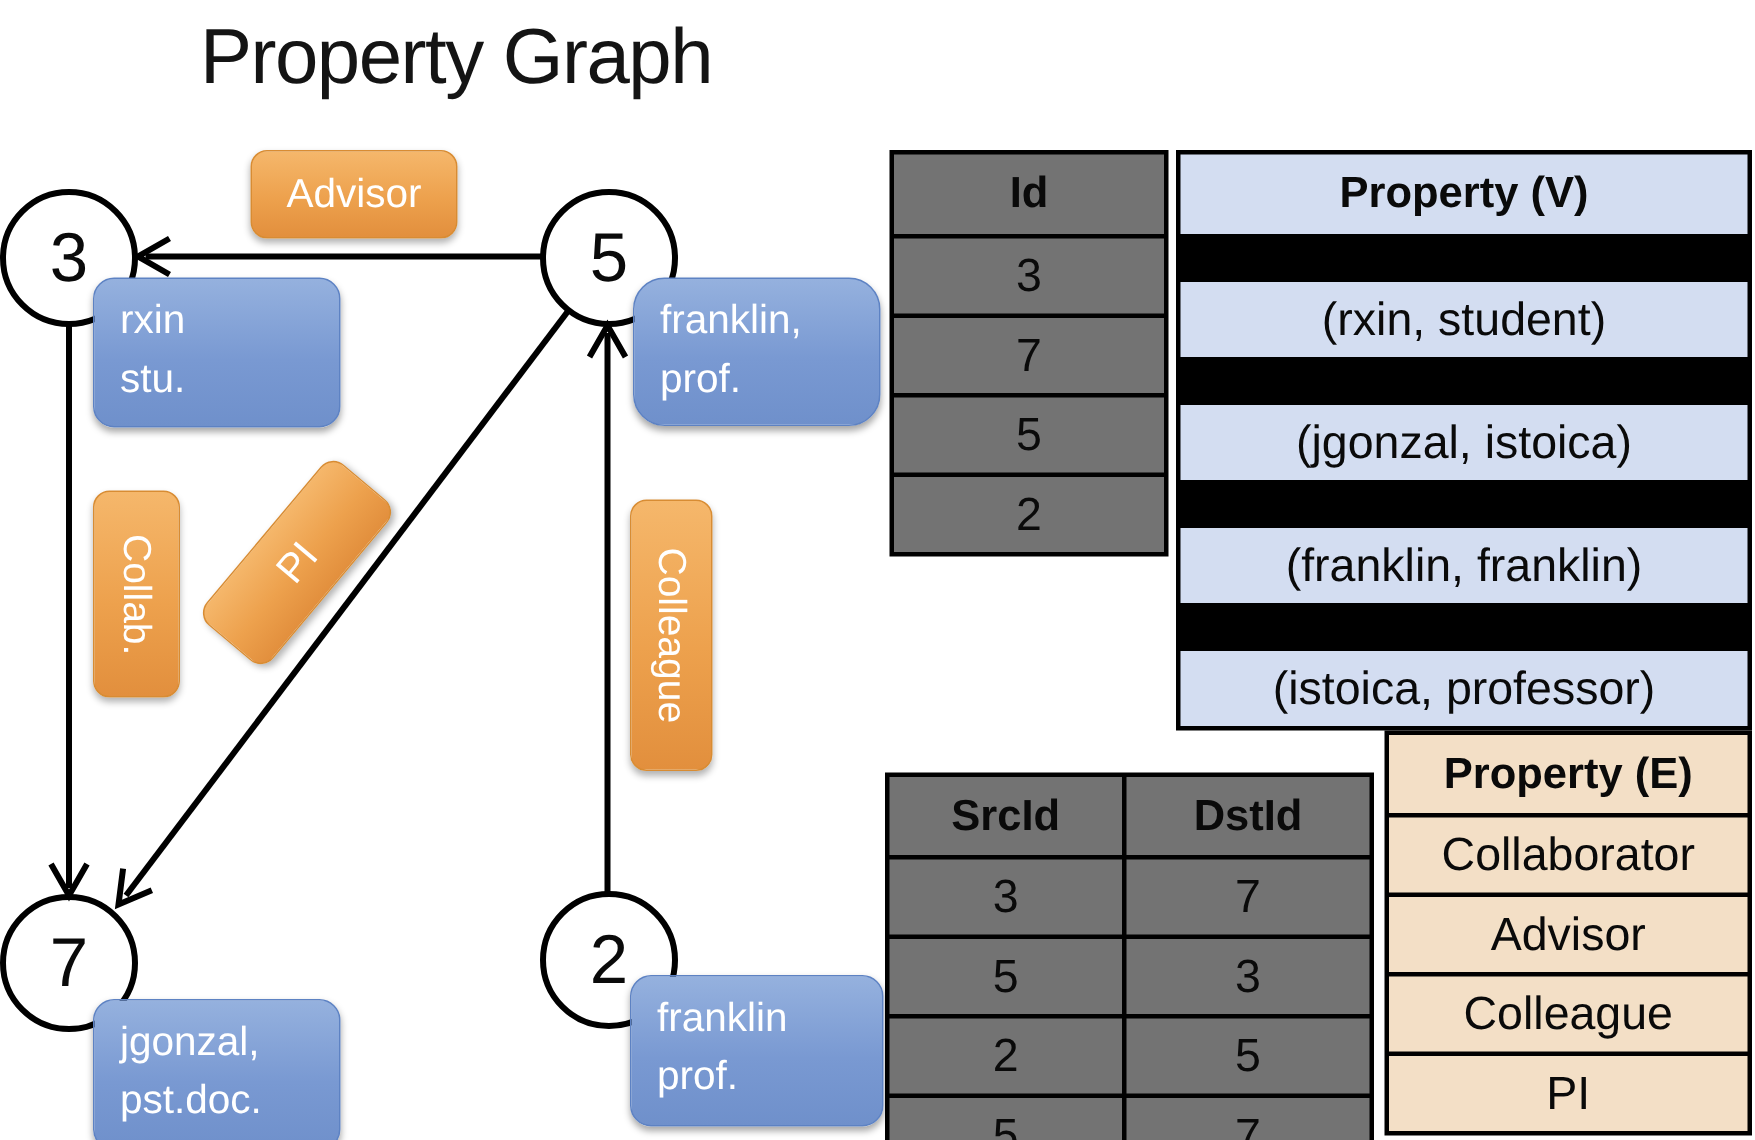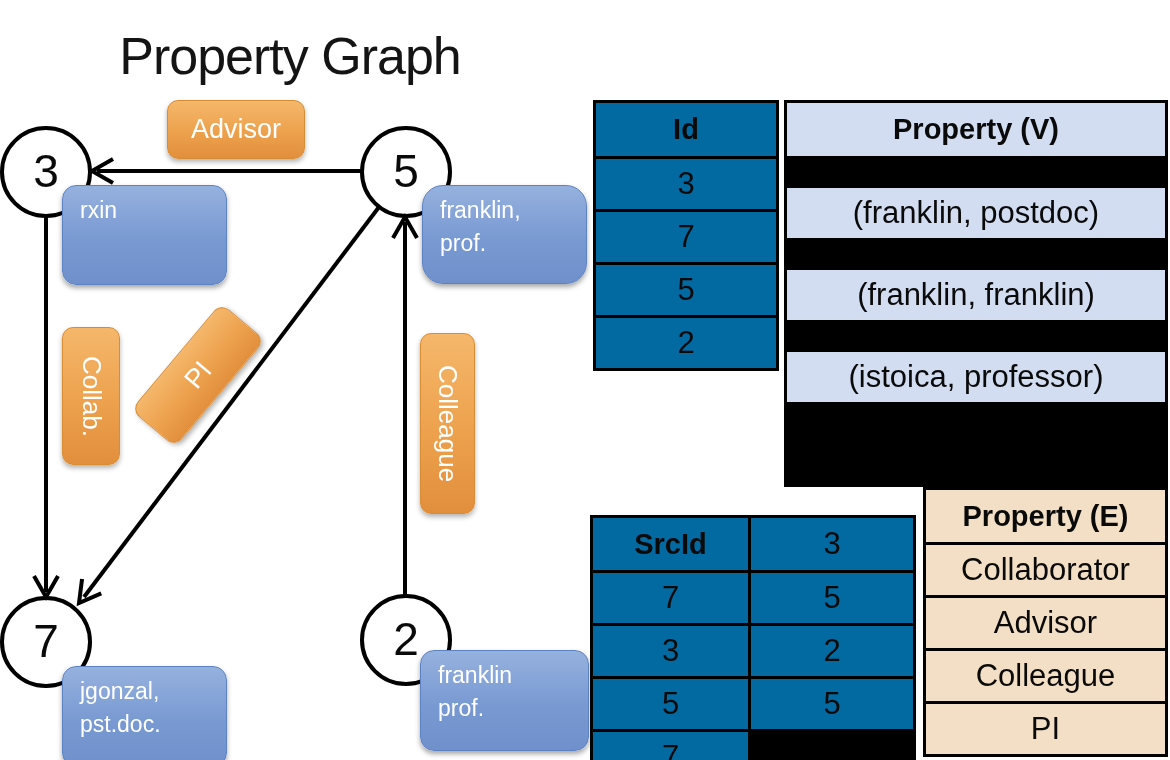--- a/index.html
+++ b/index.html
@@ -5,58 +5,58 @@
   html,body{margin:0;padding:0;background:#ffffff;}
   .stage{
     position:relative;width:1170px;height:760px;overflow:hidden;
     background:#ffffff;color:#0a0a0a;
     font-family:"Liberation Sans", sans-serif;
   }
   .title{
     position:absolute;text-align:center;font-size:52px;font-weight:400;
     color:#141414;letter-spacing:-1px;white-space:nowrap;
   }
-  .graph-title{left:0;top:26px;width:580px;}
+  .graph-title{left:0;top:8px;width:580px;padding-left:14px;}
   .vtable-title{left:592px;top:16px;width:576px;}
   .etable-title{left:592px;top:400px;width:576px;}
 
   svg.graph{position:absolute;left:0;top:0;}
 
   .node-num{
     position:absolute;transform:translate(-50%,-52%);
     font-size:46px;color:#0a0a0a;line-height:1;
   }
 
   .vbox{
     position:absolute;border-radius:14px;color:#fff;
     background:linear-gradient(180deg,#95b1de 0%,#7999d2 55%,#6f90cb 100%);
     border:1px solid #5d82c3;
     box-shadow:0 3px 5px rgba(0,0,0,0.35);
-    padding:8px 10px 0 17px;font-size:23px;line-height:1.45;
+    padding:8px 10px 0 17px;font-size:27px;line-height:1.45;
   }
   .vbox span{display:block;}
 
   .elabel{
     position:absolute;border-radius:11px;color:#fff;
     background:linear-gradient(180deg,#f5b76b 0%,#eda14d 55%,#e28f3d 100%);
     border:1px solid #d88c33;
     box-shadow:0 3px 5px rgba(0,0,0,0.3);
     display:flex;align-items:center;justify-content:center;
     font-size:27px;white-space:nowrap;
   }
   .elabel.vert{writing-mode:vertical-rl;font-size:26px;}
   .elabel.tilt{transform:rotate(-50deg);}
 
   
   .tblock{
     position:absolute;background:#000;padding:3px;display:grid;gap:3px;
     box-sizing:border-box;
   }
   .cell{
-    background:#0369a1;display:flex;align-items:center;justify-content:center;
+    background:#737373;display:flex;align-items:center;justify-content:center;
     font-size:31px;color:#0a0a0a;white-space:nowrap;
   }
   .cell.head{font-weight:bold;font-size:29px;}
   .cell.vfill{background:#d3ddf1;}
   .cell.efill{background:#f3dfc6;}
 
   .vt-id   {left:593px;top:100px;width:186px;grid-template-rows:53px repeat(4,50px);}
   .vt-prop {left:784px;top:100px;width:384px;grid-template-rows:53px repeat(4,50px);gap:32px;}
   .et-ids  {left:590px;top:515px;width:326px;
             grid-template-columns:155px 162px;grid-template-rows:52px repeat(4,50px);}
@@ -87,20 +87,21 @@
     <path d="M-21,-12 L0,0 L-21,12" fill="none" stroke="#000" stroke-width="4" transform="translate(405,217) rotate(-90)"></path>
   </svg>
 
   <div class="node-num" style="left:46px;top:172px;">3</div>
   <div class="node-num" style="left:406px;top:172px;">5</div>
   <div class="node-num" style="left:46px;top:642px;">7</div>
   <div class="node-num" style="left:406px;top:640px;">2</div>
 
   <div class="vbox" style="left:62px;top:185px;width:136px;height:90px;">
     <span>rxin</span>
+    <span>stu.</span>
   </div>
   <div class="vbox" style="left:422px;top:185px;width:136px;height:89px;border-radius:21px;">
     <span>franklin,</span>
     <span>prof.</span>
   </div>
   <div class="vbox" style="left:62px;top:650px;width:136px;height:91px;margin-top:16px;">
     <span>jgonzal,</span>
     <span>pst.doc.</span>
   </div>
   <div class="vbox" style="left:420px;top:650px;width:140px;height:91px;">
@@ -117,28 +118,30 @@
   <div class="tblock vt-id">
     <div class="cell head">Id</div>
     <div class="cell">3</div>
     <div class="cell">7</div>
     <div class="cell">5</div>
     <div class="cell">2</div>
   </div>
 
   <div class="tblock vt-prop">
     <div class="cell head vfill">Property (V)</div>
-    <div class="cell vfill">(franklin, postdoc)</div>
+    <div class="cell vfill">(rxin, student)</div>
+    <div class="cell vfill">(jgonzal, istoica)</div>
     <div class="cell vfill">(franklin, franklin)</div>
     <div class="cell vfill">(istoica, professor)</div>
   </div>
 
 
   <div class="tblock et-ids">
     <div class="cell head">SrcId</div>
+    <div class="cell head">DstId</div>
     <div class="cell">3</div>
     <div class="cell">7</div>
     <div class="cell">5</div>
     <div class="cell">3</div>
     <div class="cell">2</div>
     <div class="cell">5</div>
     <div class="cell">5</div>
     <div class="cell">7</div>
   </div>
 

